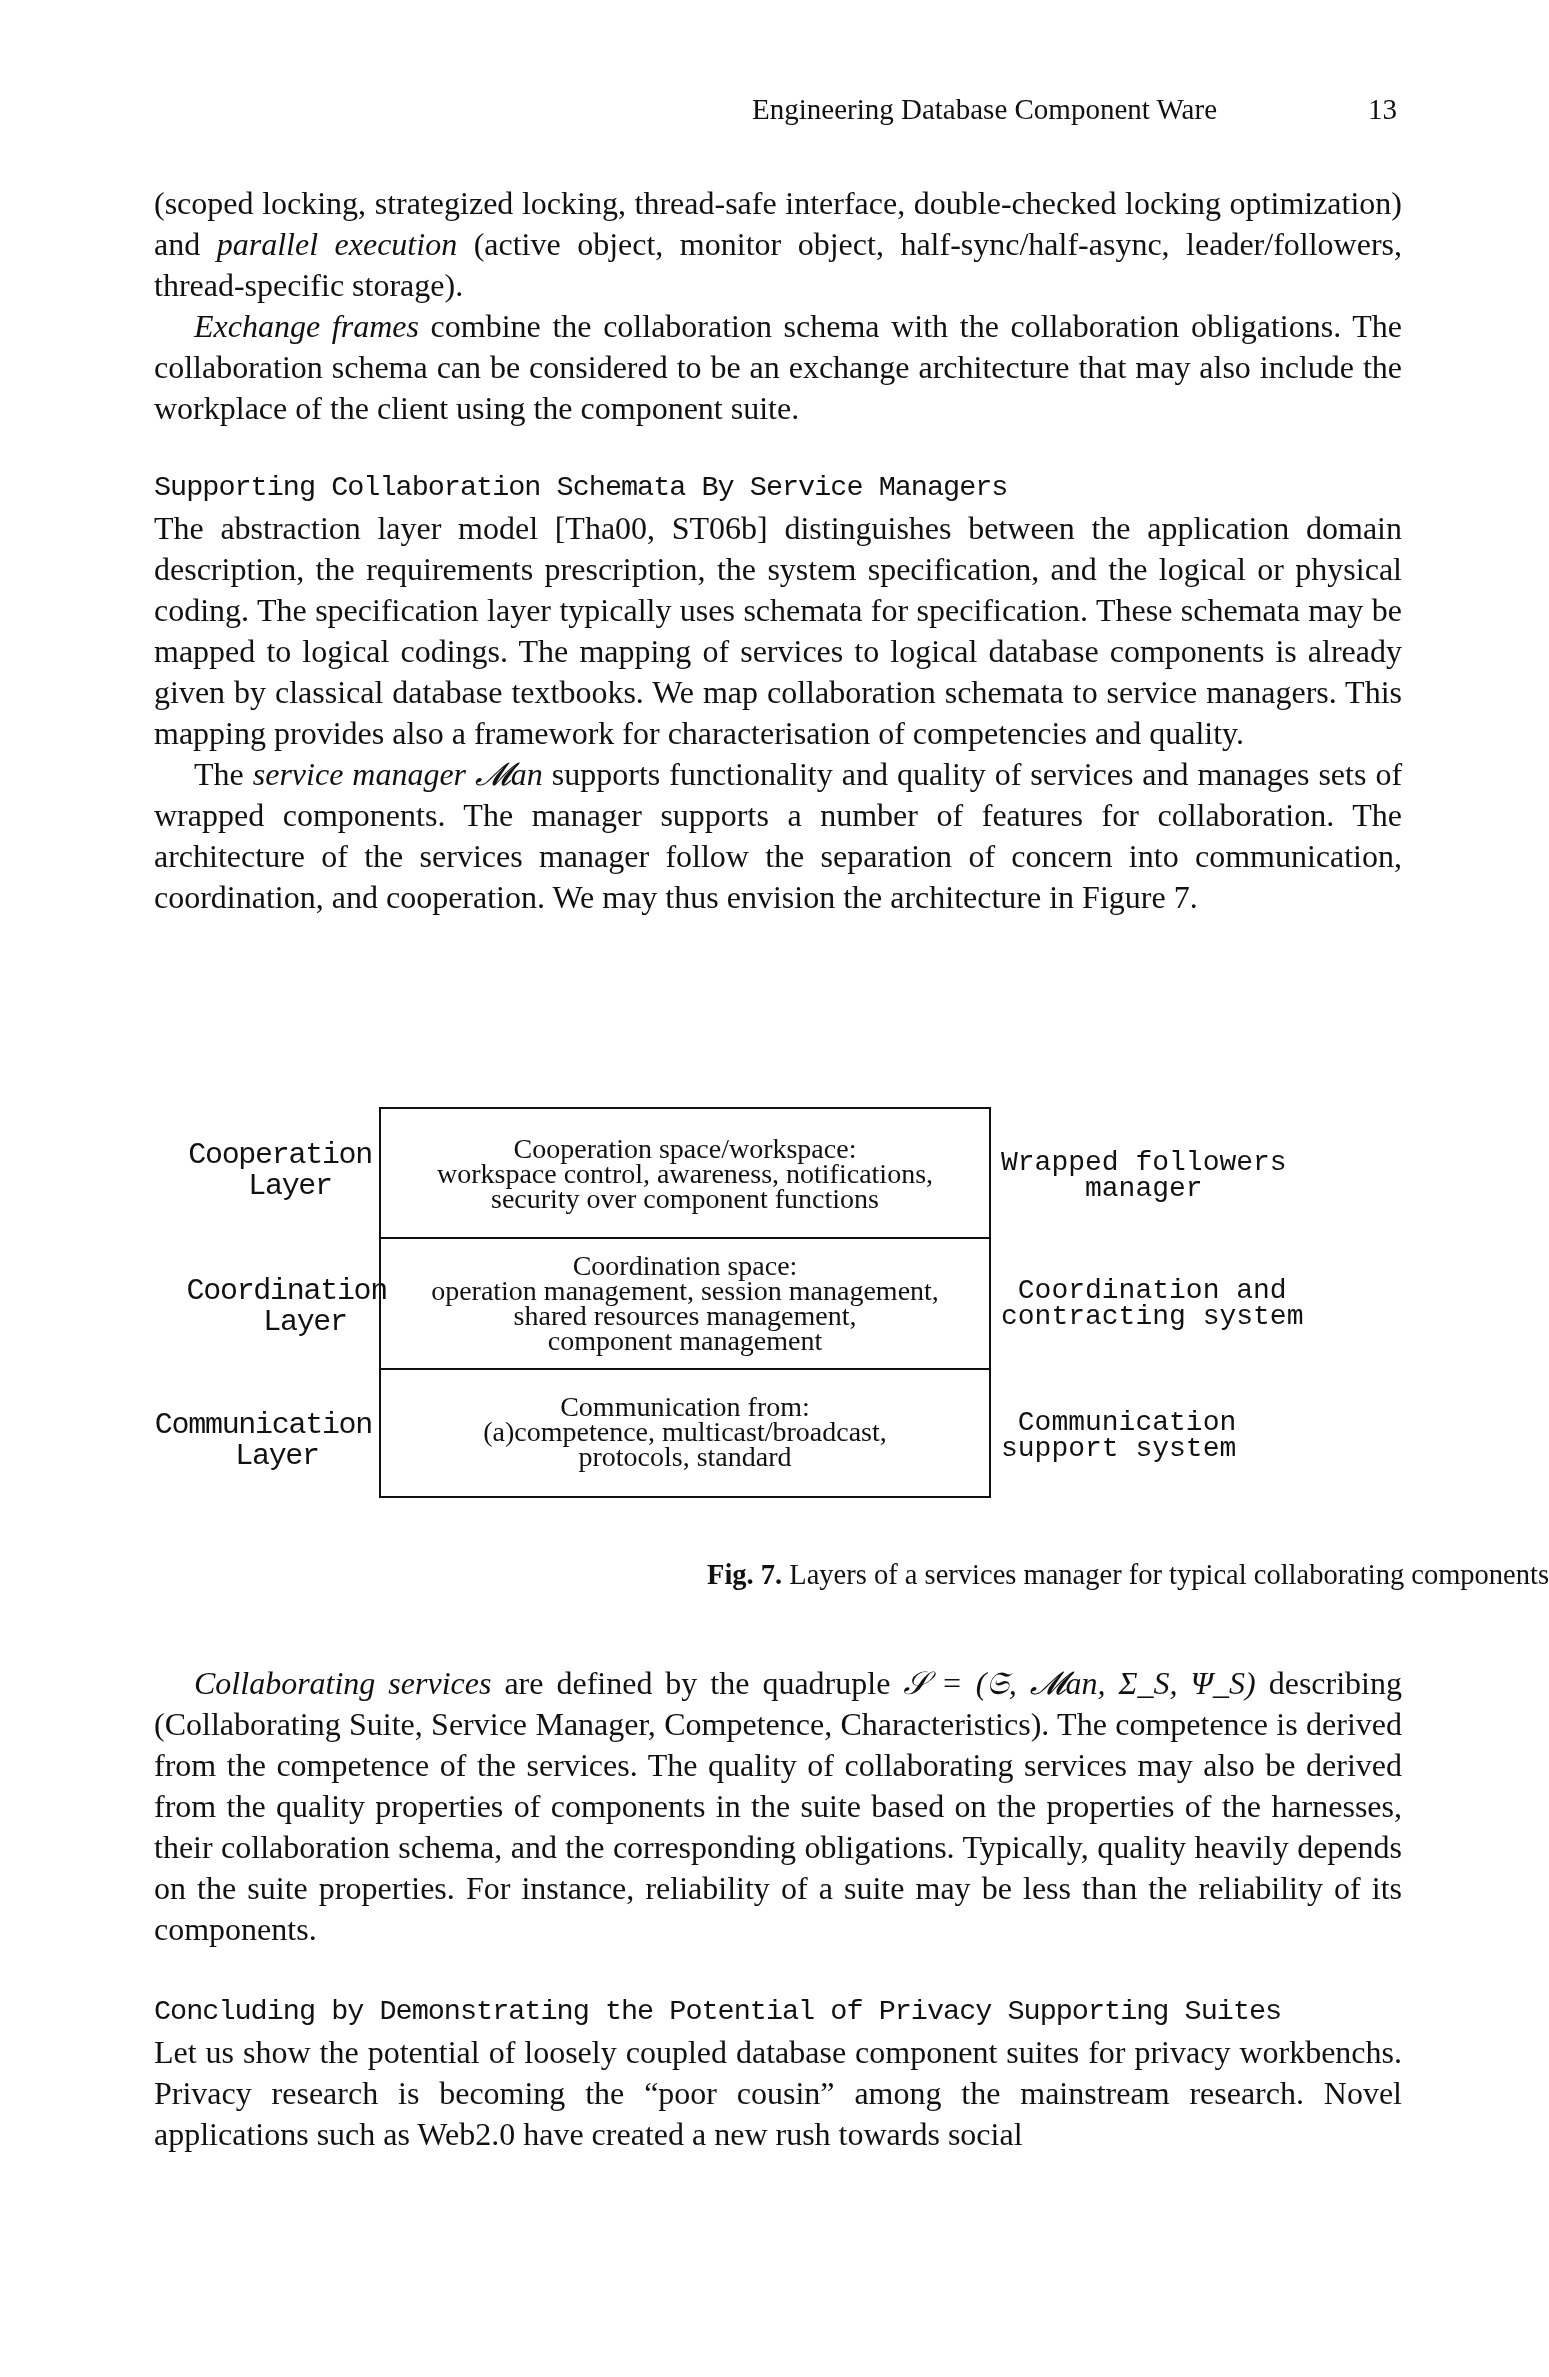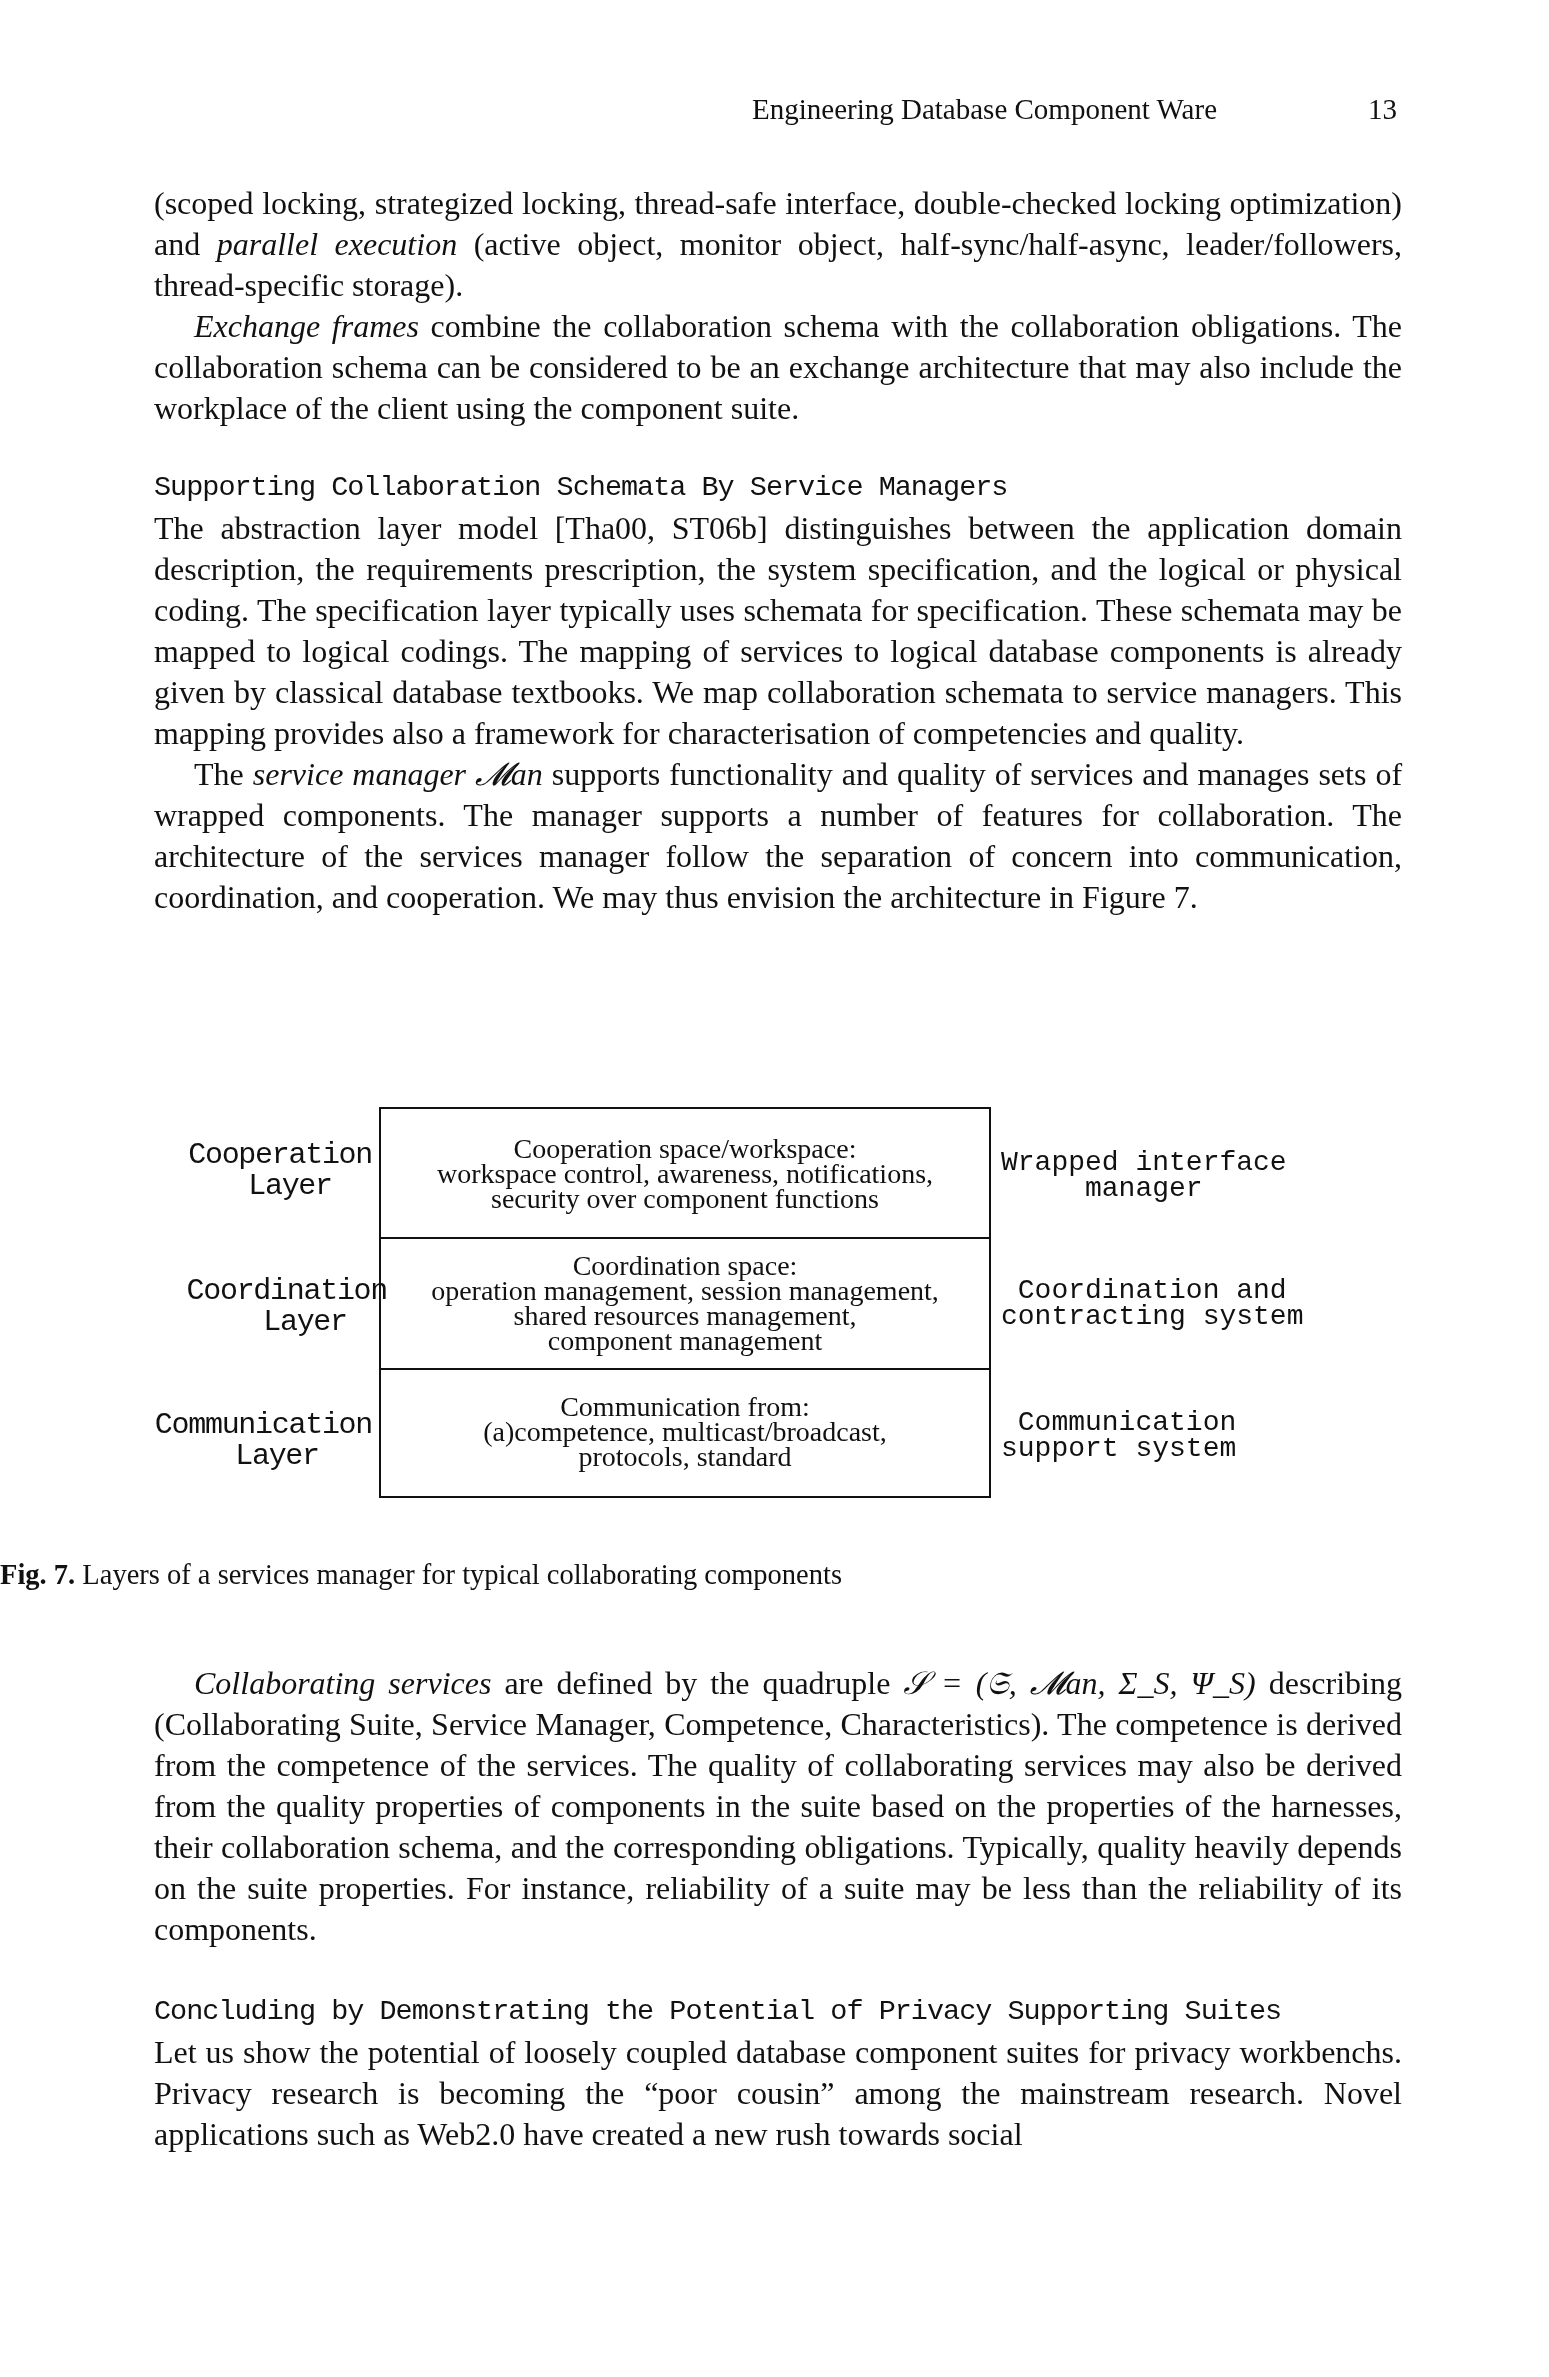--- a/index.html
+++ b/index.html
@@ -19,21 +19,21 @@
   .figure { position:absolute; left:0; top:1107px; width:1549px; height:398px; }
   .fig-box { position:absolute; left:379px; top:0; width:612px; height:391px; border:2.6px solid #111; box-sizing:border-box; }
   .fig-cell { position:absolute; left:0; width:100%; display:flex; flex-direction:column; justify-content:center; align-items:center; text-align:center; font-size:28px; line-height:25px; }
   .fig-cell.c1 { top:0; height:128px; border-bottom:2.6px solid #111; }
   .fig-cell.c2 { top:128px; height:131px; border-bottom:2.6px solid #111; }
   .fig-cell.c3 { top:259px; height:126px; }
   .fig-left { position:absolute; width:225px; text-align:right; font-size:30px; line-height:31px; letter-spacing:-1.3px; }
   .fig-left .lbl-center { display:block; text-align:center; }
   .fig-right { position:absolute; left:1001px; font-size:28px; line-height:26px; white-space:pre; }
 
-  .caption { position:absolute; top:1559px; left:0; width:1549px; text-align:left; font-size:28.5px; }
+  .caption { position:absolute; top:1559px; left:0; width:1549px; text-align:right; font-size:28.5px; }
   .caption b { font-weight:bold; }
 </style>
 </head>
 <body>
 
 <div class="page serif">
 
   <div class="running-head">
     <span>Engineering Database Component Ware</span>
     <span>13</span>
@@ -76,21 +76,21 @@
         <div>shared resources management,</div>
         <div>component management</div>
       </div>
       <div class="fig-cell c3">
         <div>Communication from:</div>
         <div>(a)competence, multicast/broadcast,</div>
         <div>protocols, standard</div>
       </div>
     </div>
 
-    <div class="fig-right mono" style="top:43px;">Wrapped interface
+    <div class="fig-right mono" style="top:43px;">Wrapped followers
      manager</div>
     <div class="fig-right mono" style="top:171px;"> Coordination and
 contracting system</div>
     <div class="fig-right mono" style="top:303px;"> Communication
 support system</div>
   </div>
 
   <div class="caption">
     <b>Fig. 7.</b><span> Layers of a services manager for typical collaborating components</span>
   </div>

